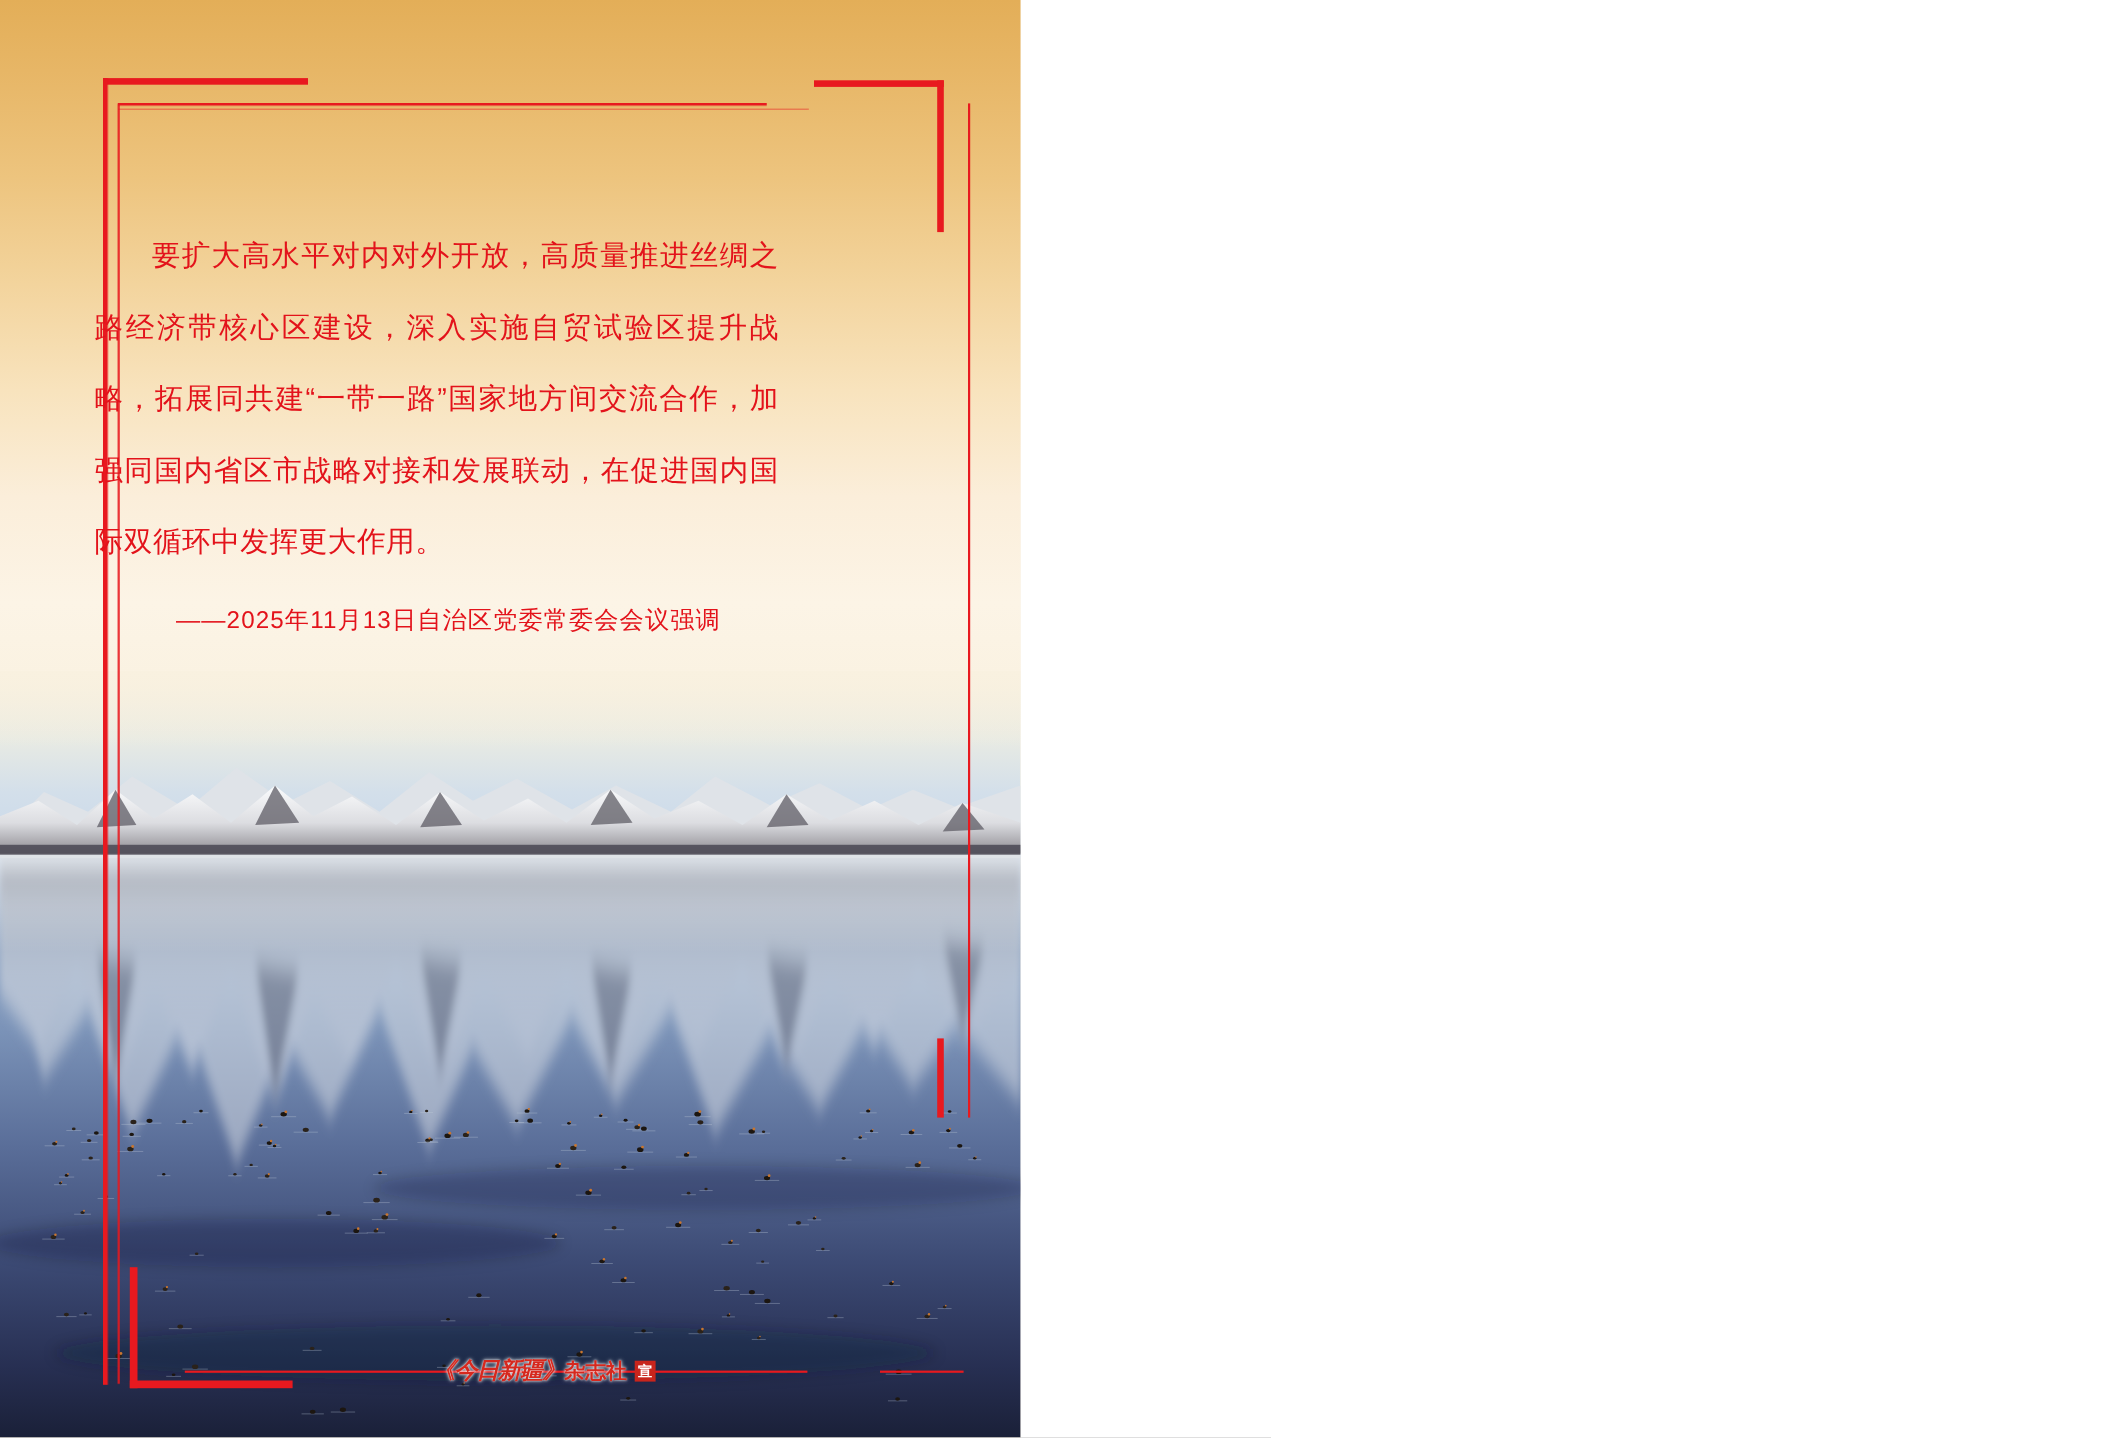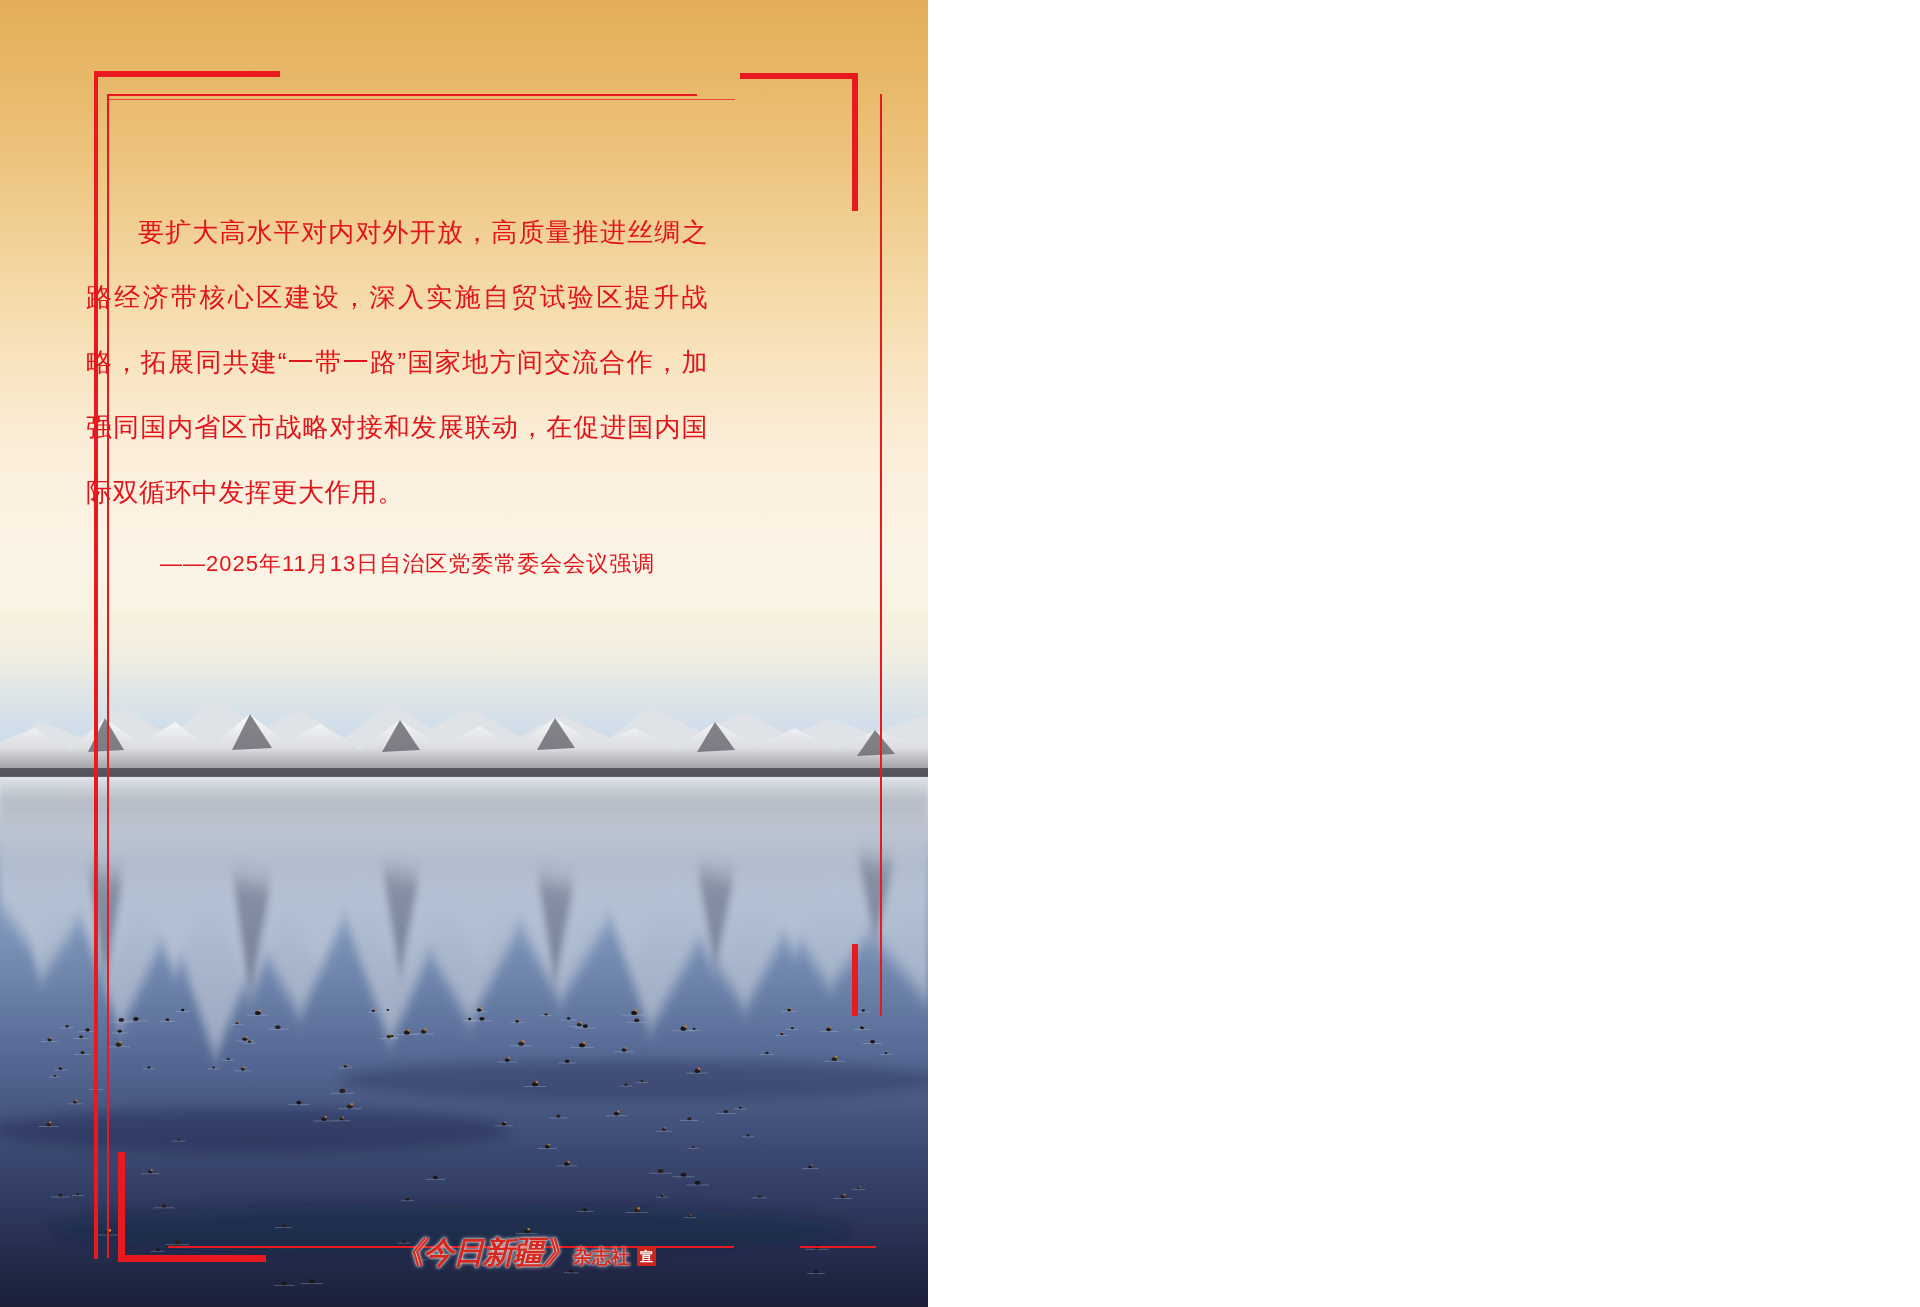--- a/index.html
+++ b/index.html
@@ -15,21 +15,21 @@
     background:linear-gradient(180deg,#f9f1e0 0%,rgba(249,241,224,0) 100%);}
   
   .f{position:absolute;background:#e8191f;}
   
   .quote{position:absolute;left:86px;top:200px;width:622px;font-size:26px;line-height:65px;
     color:#e3131b;font-weight:500;text-align:justify;text-indent:2em;letter-spacing:.5px;}
   .attrib{position:absolute;left:160px;top:505px;font-size:22px;color:#e3131b;letter-spacing:1px;margin-top:44px;}
   .publisher{position:absolute;left:393px;top:1232px;white-space:nowrap;color:#d6281e;
     text-shadow:0 0 2px #fff,0 0 4px rgba(255,255,255,.8);}
   .pub-logo{font-family:"Liberation Serif","DejaVu Serif",serif;font-weight:900;font-style:italic;
-    font-size:31px;letter-spacing:-1px;}
+    font-size:21px;letter-spacing:-1px;}
   .pub-suffix{font-size:19px;font-weight:700;margin-left:0;}
   .pub-seal{display:inline-block;width:19px;height:19px;line-height:19px;text-align:center;
     background:#c8251c;color:#fff;font-size:13px;font-weight:700;margin-left:7px;vertical-align:2px;
     text-shadow:none;}
   
   .right-page{position:absolute;left:928px;top:0;width:992px;height:1307px;background:#ffffff;}
 </style>
 </head>
 <body>
 

